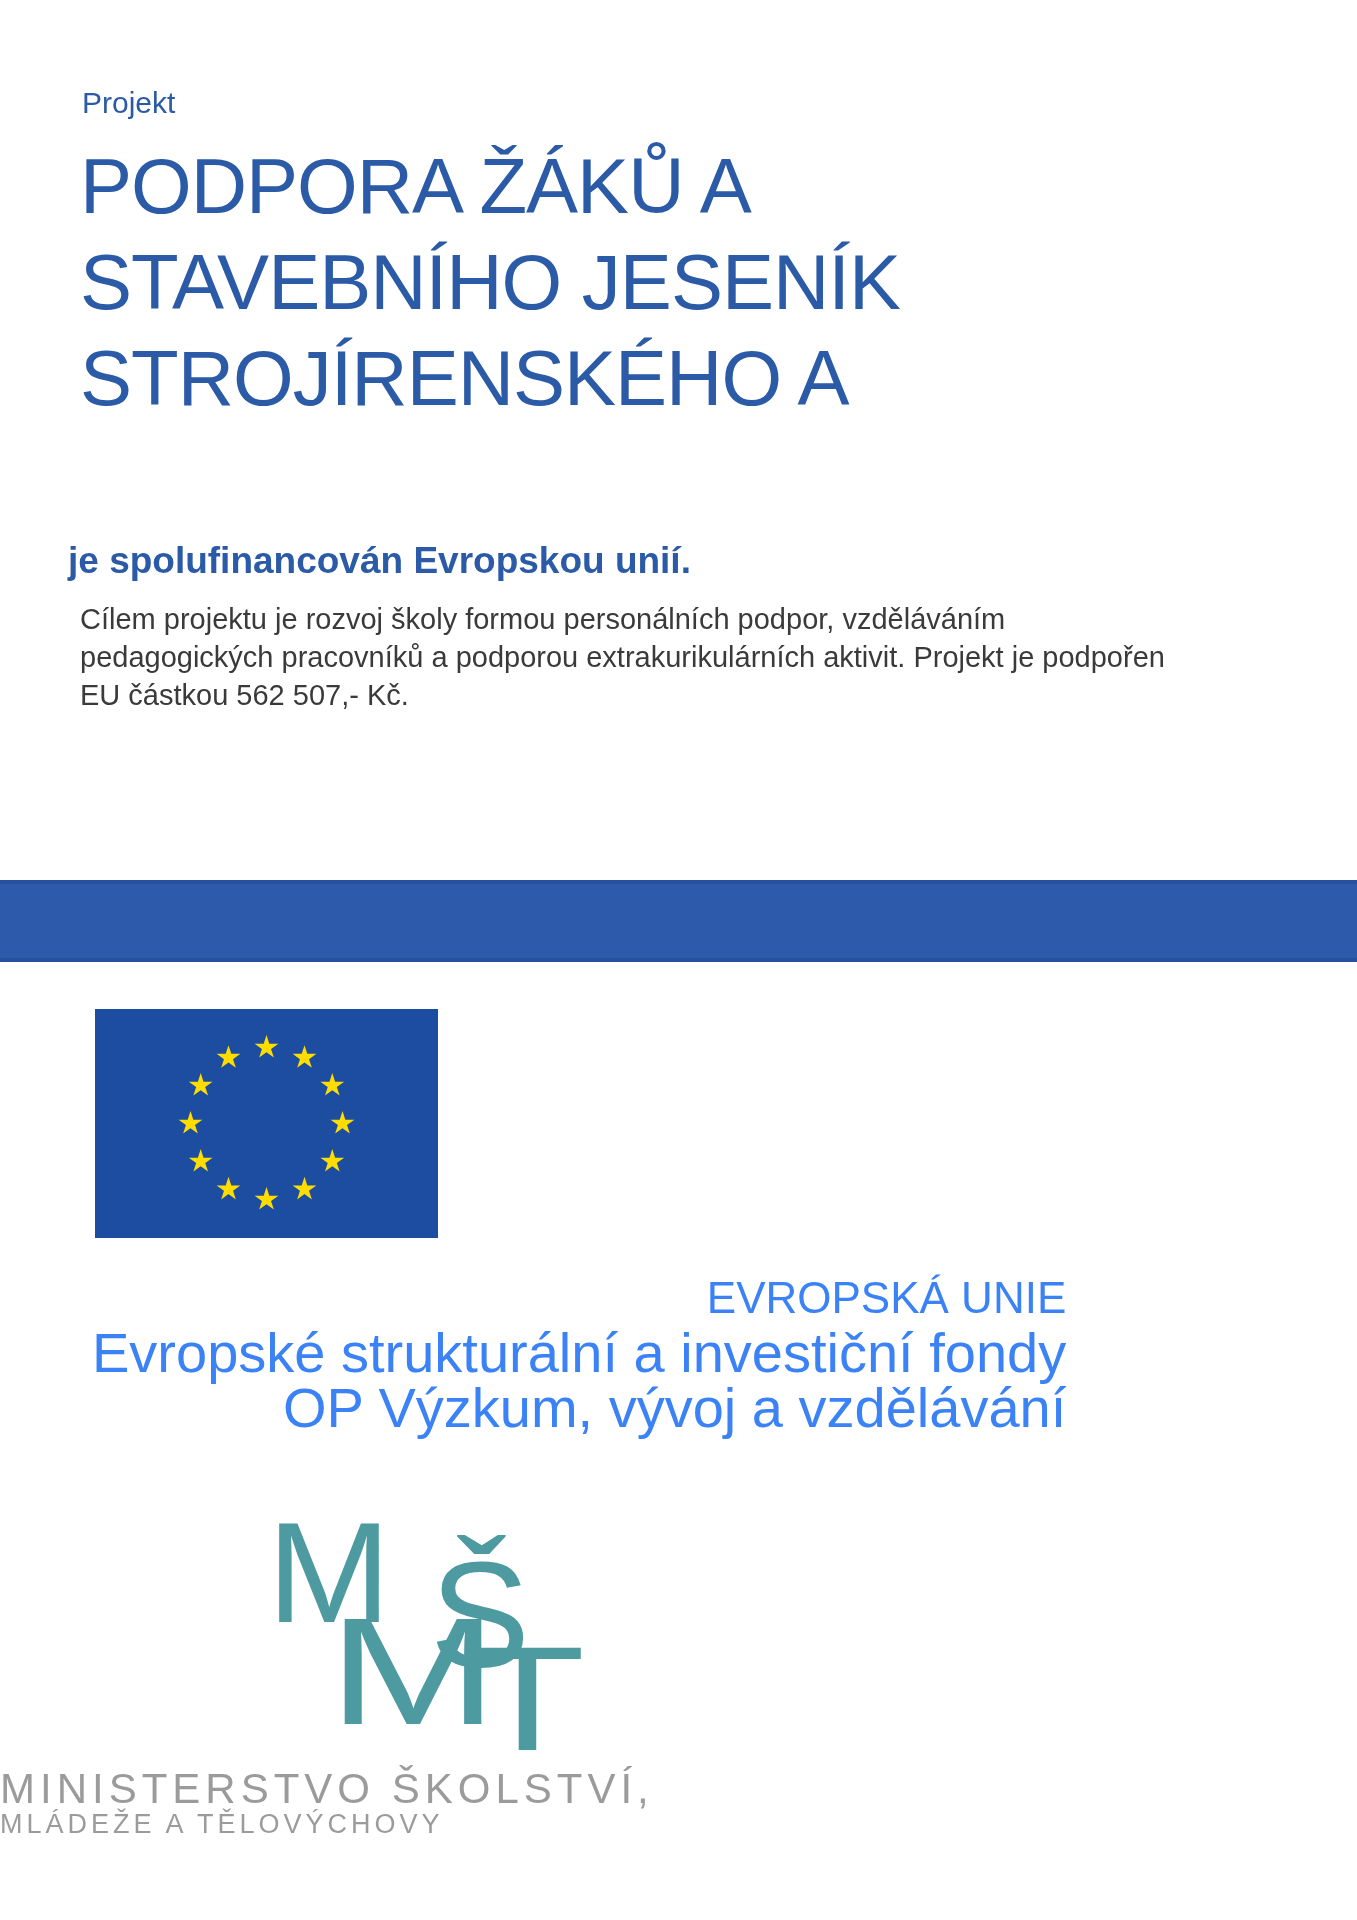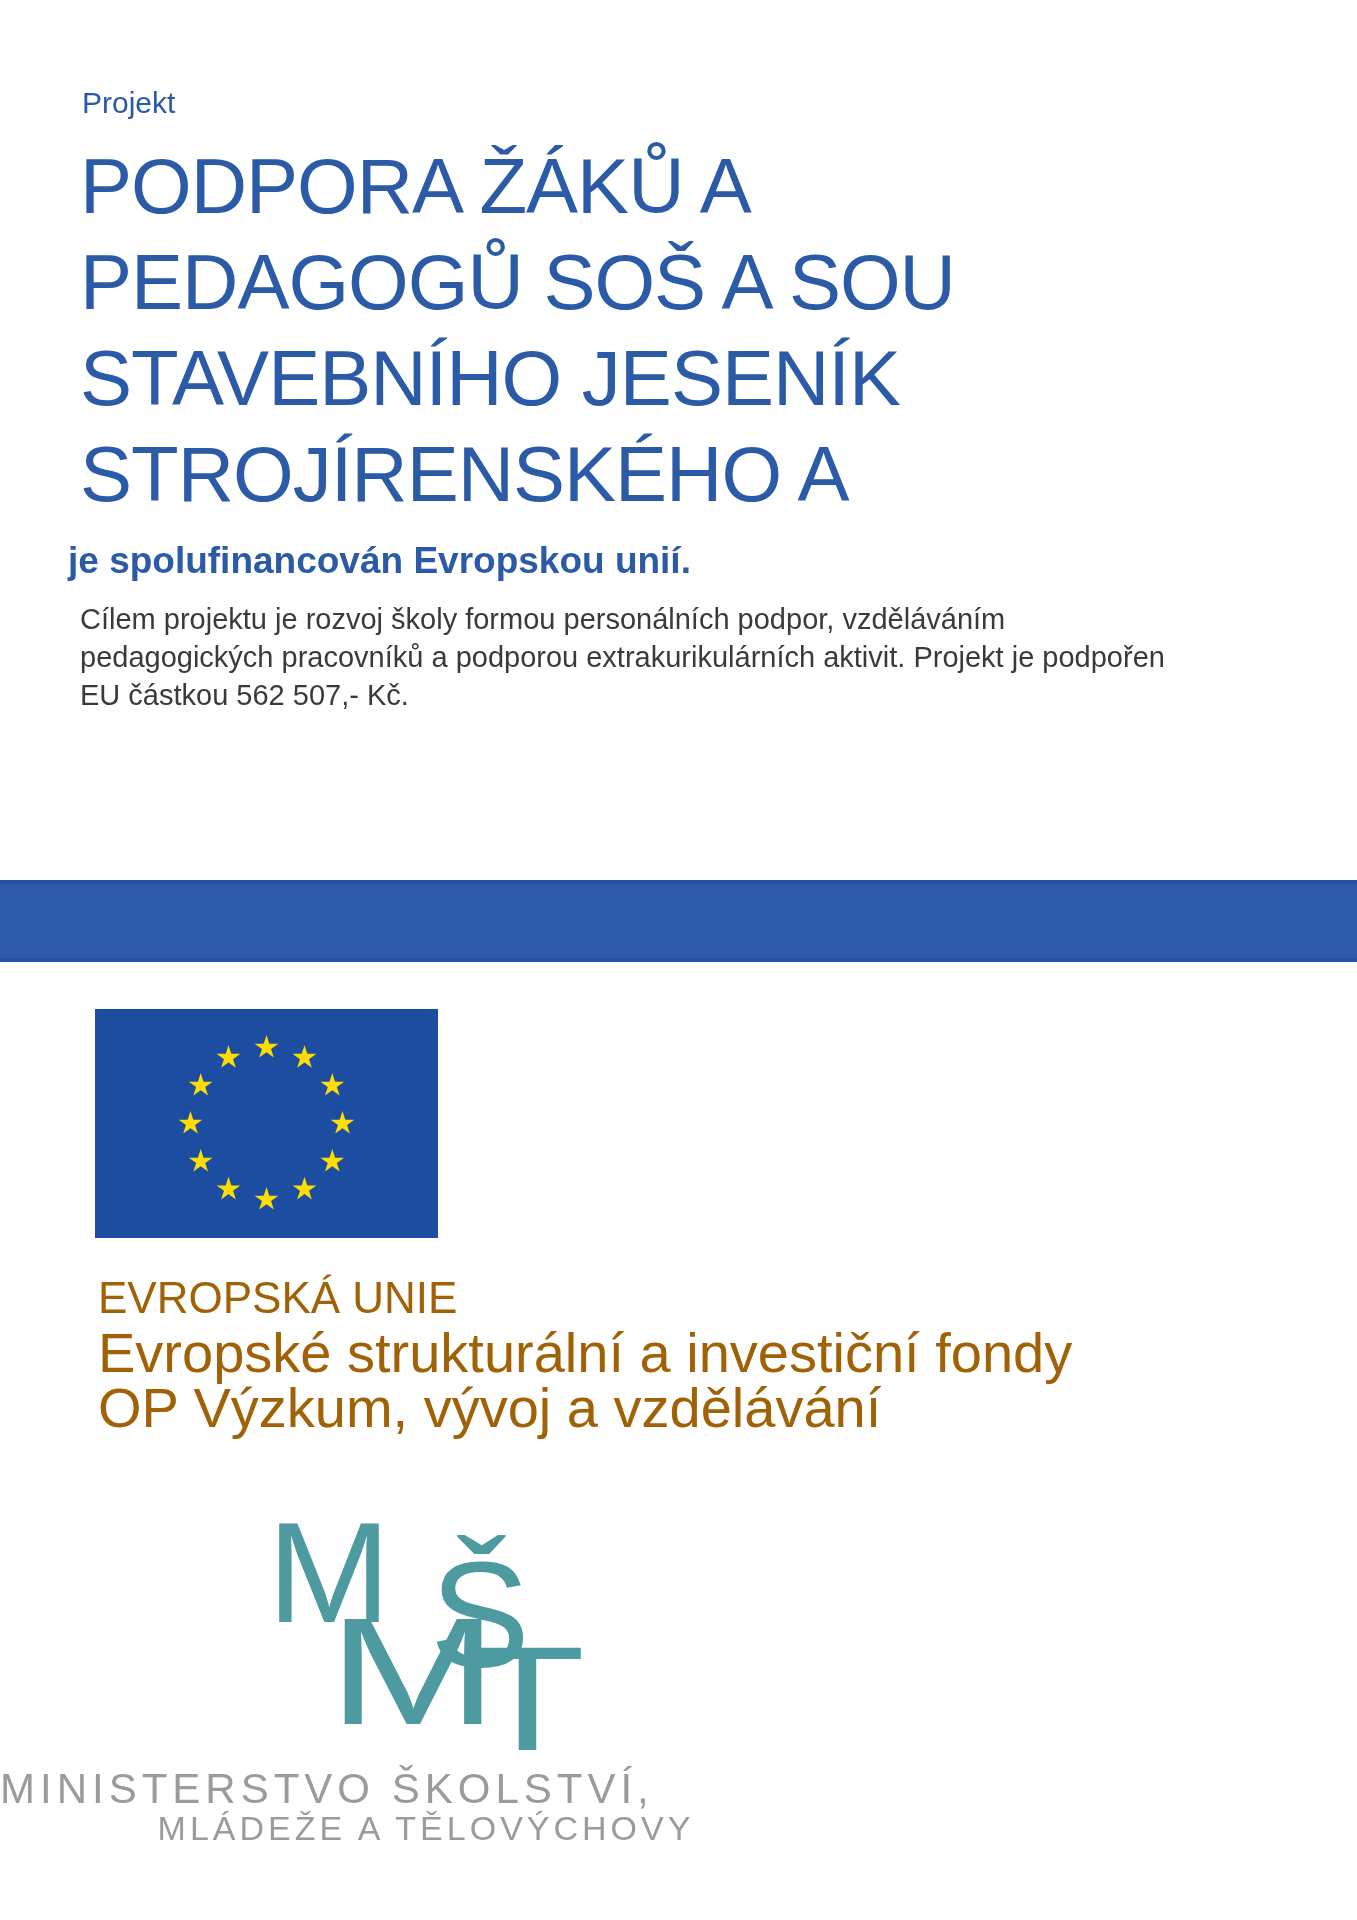--- a/index.html
+++ b/index.html
@@ -31,48 +31,47 @@
     position:absolute;left:0;top:880px;width:1357px;height:82px;
     box-sizing:border-box;
     background:#2e5aab;
     border-top:4px solid #27509f;
     border-bottom:4px solid #27509f;
   }
   .flag{
     position:absolute;left:95px;top:1009px;width:343px;height:229px;
   }
   .eu-block{
-    position:absolute;left:98px;top:1270px;
-    font-size:44px;line-height:55px;color:#a16207;white-space:nowrap;
+    position:absolute;left:92px;top:1270px;
+    font-size:44px;line-height:55px;color:#3b82f6;white-space:nowrap;text-align:right;
   }
   .eu-block .small{font-size:56px;}
   .msmt-logo{
     position:absolute;left:250px;top:1512px;width:350px;height:250px;
   }
   .ministry-line-1{
     position:absolute;left:0;top:1765px;width:852px;
     font-size:42px;letter-spacing:5px;
     color:#9b9b9b;white-space:nowrap;
   }
   .ministry-line-2{
     position:absolute;left:0;top:1809px;width:852px;
-    text-align:center;font-size:34px;letter-spacing:4px;
+    font-size:27px;letter-spacing:4px;
     color:#9b9b9b;white-space:nowrap;
   }
 </style>
 </head>
 <body>
 
 <div class="page">
 
   <div class="kicker">Projekt</div>
 
   <div class="title">
     <div>PODPORA ŽÁKŮ A</div>
-    <div>PEDAGOGŮ SOŠ A SOU</div>
     <div>STAVEBNÍHO JESENÍK</div>
     <div>STROJÍRENSKÉHO A</div>
   </div>
 
   <div class="subtitle">je spolufinancován Evropskou unií.</div>
 
   <div class="body-text">
     <div>Cílem projektu je rozvoj školy formou personálních podpor, vzděláváním</div>
     <div>pedagogických pracovníků a podporou extrakurikulárních aktivit. Projekt je podpořen</div>
     <div>EU částkou 562 507,- Kč.</div>

